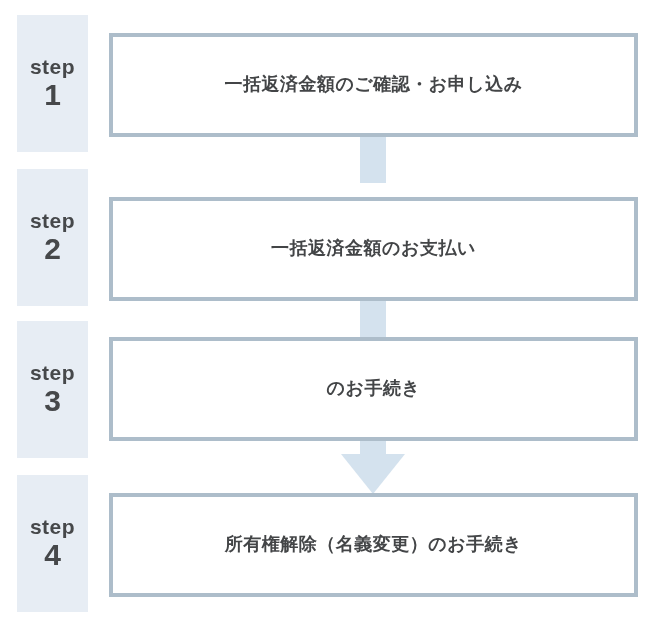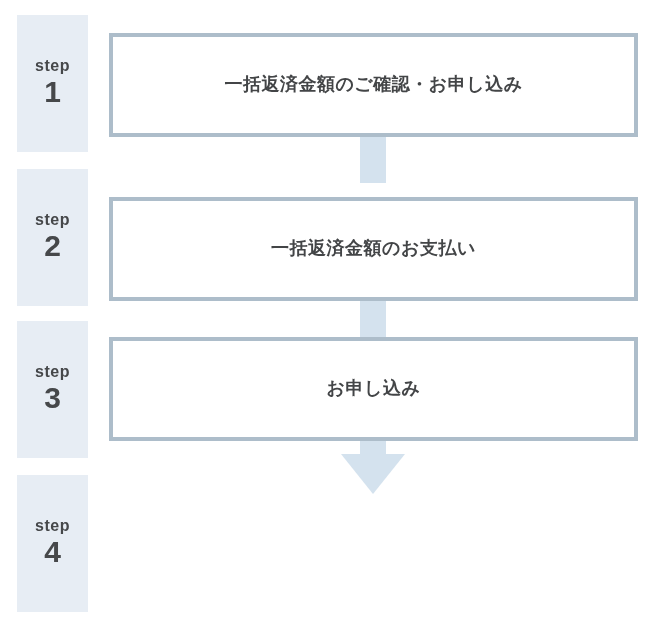--- a/index.html
+++ b/index.html
@@ -26,21 +26,21 @@
   .step-label{
     position:absolute;
     left:17px;width:71px;height:137px;
     background:var(--step-label-bg);
     display:flex;flex-direction:column;
     align-items:center;justify-content:center;
     color:var(--step-label-text);
     text-align:center;
   }
   .step-label .step-word{
-    font-size:16px;font-weight:700;line-height:1.1;
+    font-size:21px;font-weight:700;line-height:1.1;
     letter-spacing:0.5px;
   }
   .step-label .step-num{
     font-size:30px;font-weight:700;line-height:1.15;
   }
   .pos-s1{top:15px;}
   .pos-s2{top:169px;}
   .pos-s3{top:321px;}
   .pos-s4{top:475px;}
   
@@ -105,21 +105,24 @@
   </div>
   <div class="flow-box pos-b2">
     <span class="box-label">一括返済金額のお支払い</span>
   </div>
 
   <div class="step-label pos-s3">
     <span class="step-word">step</span>
     <span class="step-num">3</span>
   </div>
   <div class="flow-box pos-b3">
-    <span class="box-label">お申し込み</span>
+    <span class="box-label">のお手続き</span>
   </div>
 
   <div class="step-label pos-s4">
     <span class="step-word">step</span>
     <span class="step-num">4</span>
   </div>
+  <div class="flow-box pos-b4">
+    <span class="box-label">所有権解除（名義変更）のお手続き</span>
+  </div>
 
 </div>
 
 </body></html>

